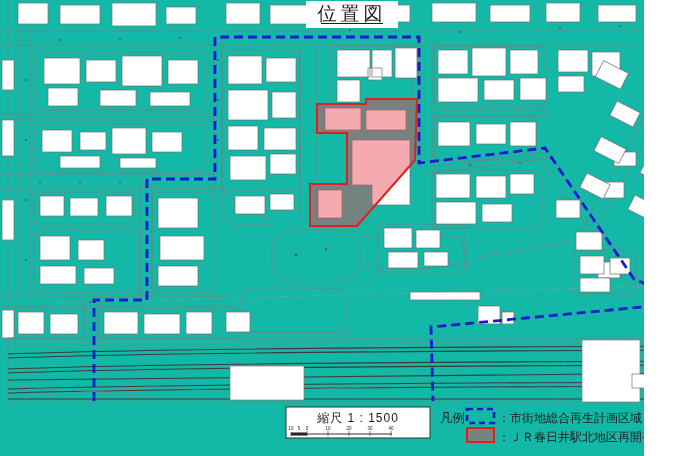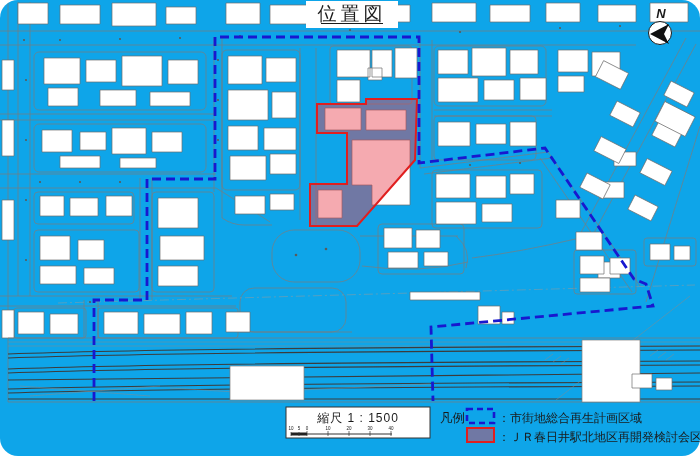--- a/index.html
+++ b/index.html
@@ -1,17 +1,17 @@
 <!DOCTYPE html>
 <html><head>
 <meta charset="utf-8">
 <style>
   html,body{margin:0;padding:0;background:#ffffff;}
-  .stage{position:relative;width:700px;height:456px;background:#0ea5e9;overflow:hidden;
-         font-family:"Liberation Sans","DejaVu Sans",sans-serif;border-radius:18px;}
+  .stage{position:relative;width:644px;height:456px;background:#14b8a6;overflow:hidden;
+         font-family:"Liberation Sans","DejaVu Sans",sans-serif;}
   svg text{font-family:"Liberation Sans","DejaVu Sans",sans-serif;fill:#1a1a1a;}
   .map-line{stroke:#7d7d7d;stroke-width:0.7;fill:none;}
   .map-line-thin{stroke:#9a9a9a;stroke-width:0.5;fill:none;}
   .bldg{stroke:#6d6d6d;stroke-width:0.7;fill:#ffffff;}
   .rail{stroke:#3c3c3c;stroke-width:1.1;fill:none;}
   .rail-thin{stroke:#8a8a8a;stroke-width:0.5;fill:none;}
   .dot{fill:#5a5a5a;}
   .boxline{stroke:#333;stroke-width:1;fill:#fff;}
 </style>
 </head>

